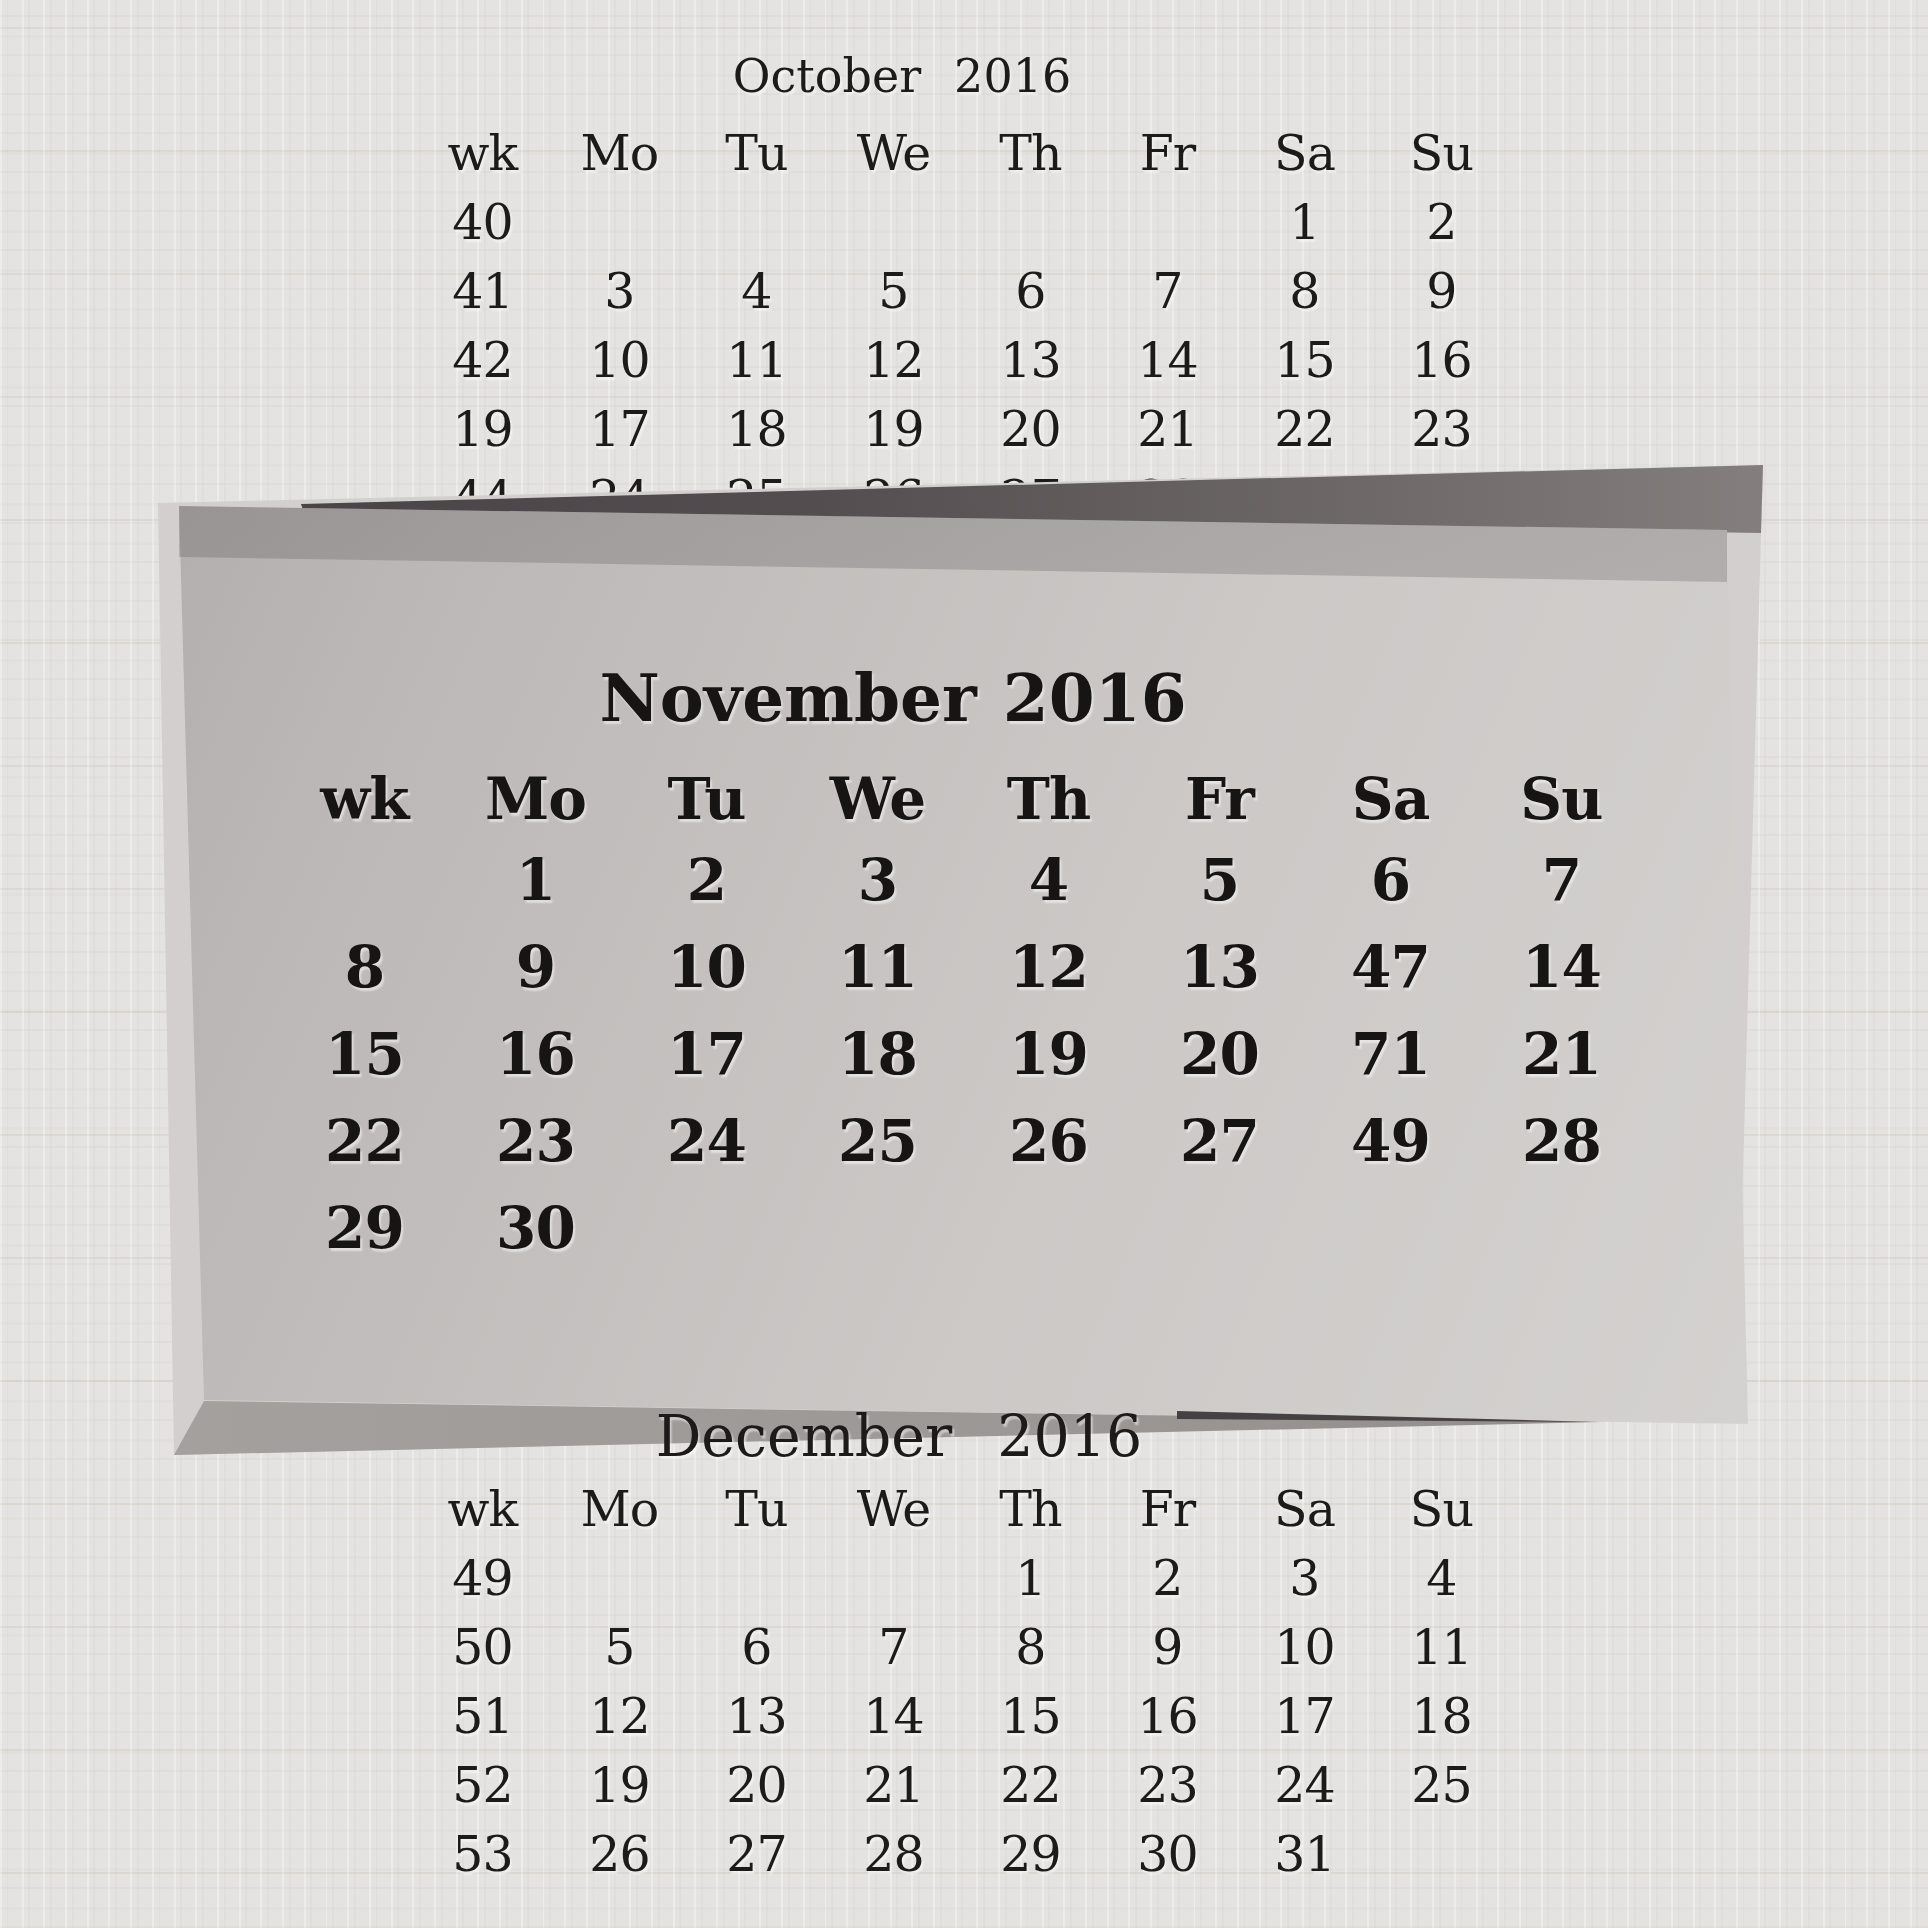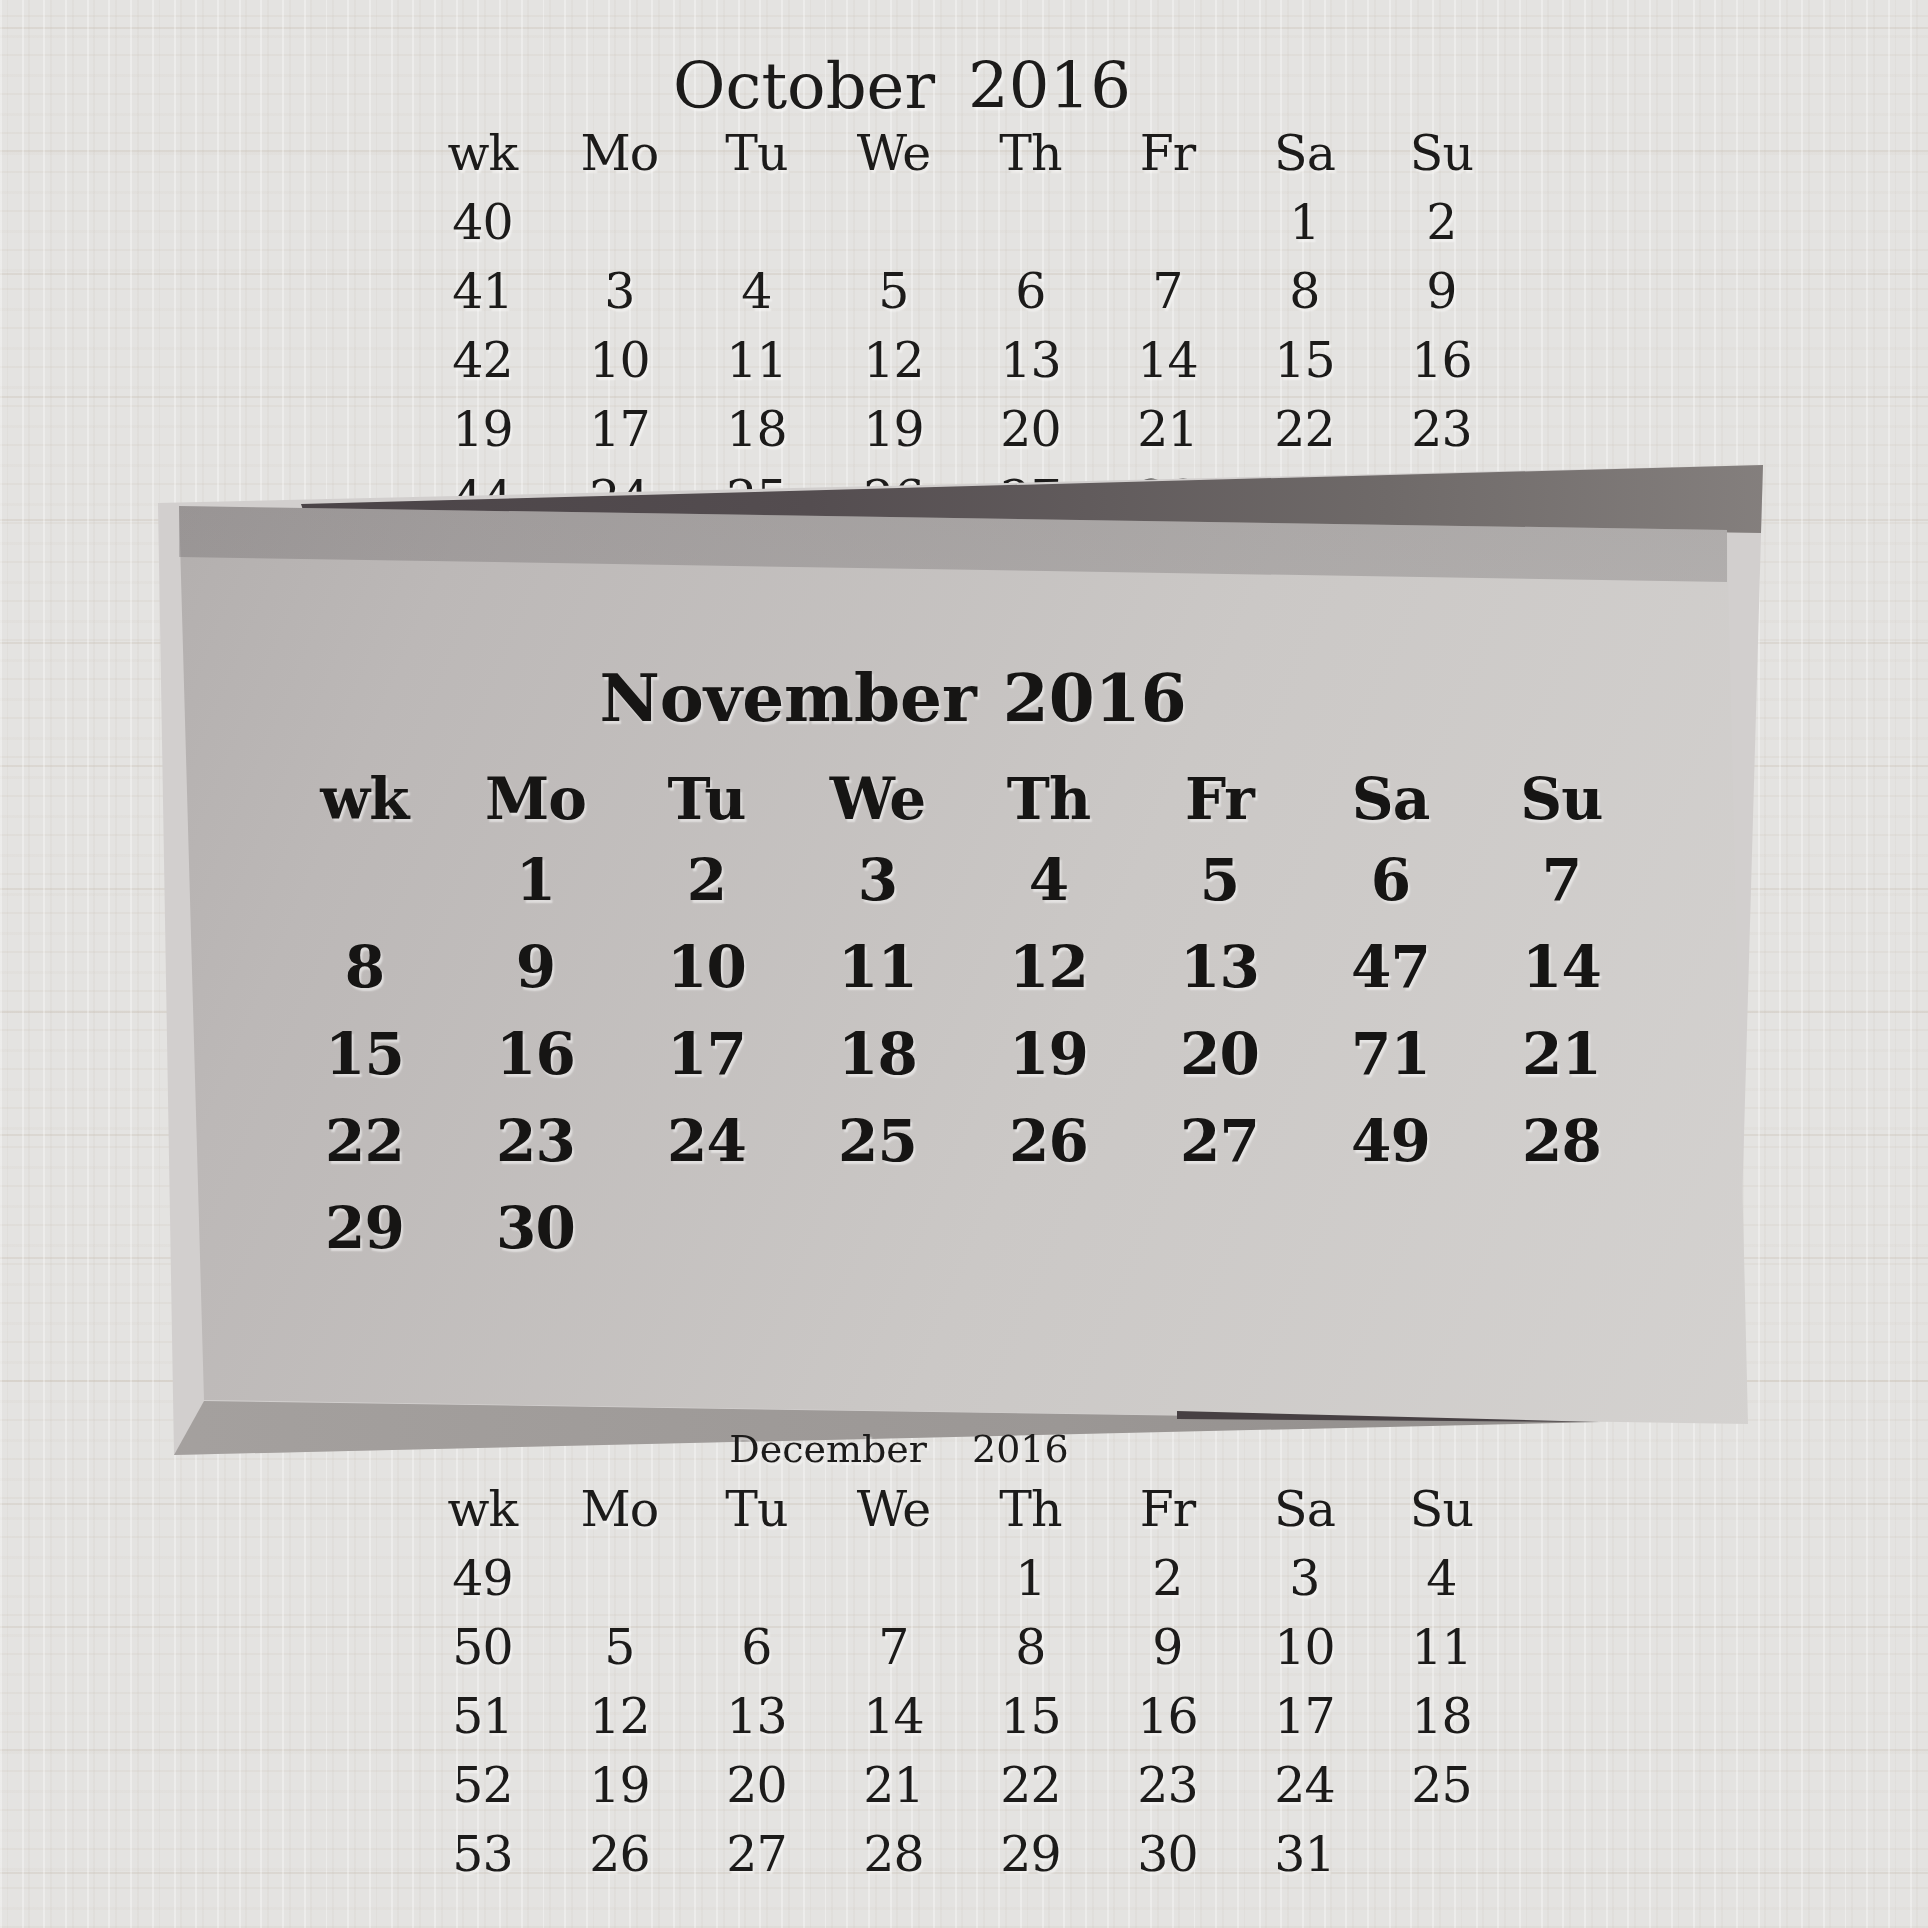--- a/index.html
+++ b/index.html
@@ -58,23 +58,23 @@
     font-size:58px;font-weight:bold;color:#161514;
   }
   #month-december{
     left:414px;top:1475px;width:1100px;
     grid-template-columns:repeat(8,137px);grid-auto-rows:69px;font-size:49px;
   }
 
   
   .title{position:absolute;display:flex;transform:translateX(-50%);z-index:10;
     text-shadow:1.9px 2.8px 1.9px rgba(255,255,255,.5);white-space:nowrap;}
-  #title-october{left:902px;top:49px;font-size:64px;gap:33px;}
+  #title-october{left:902px;top:49px;font-size:46px;gap:33px;}
   #title-november{left:893px;top:659px;font-size:66px;font-weight:bold;gap:26px;color:#161514;}
-  #title-december{left:899px;top:1403px;font-size:38px;gap:45px;margin-top:24px;}
+  #title-december{left:899px;top:1403px;font-size:57px;gap:45px;}
 </style>
 </head>
 <body>
 
 <div class="layer texture"></div>
 
 <div class="title" id="title-october">
   <span>October</span>
   <span>2016</span>
 </div>

